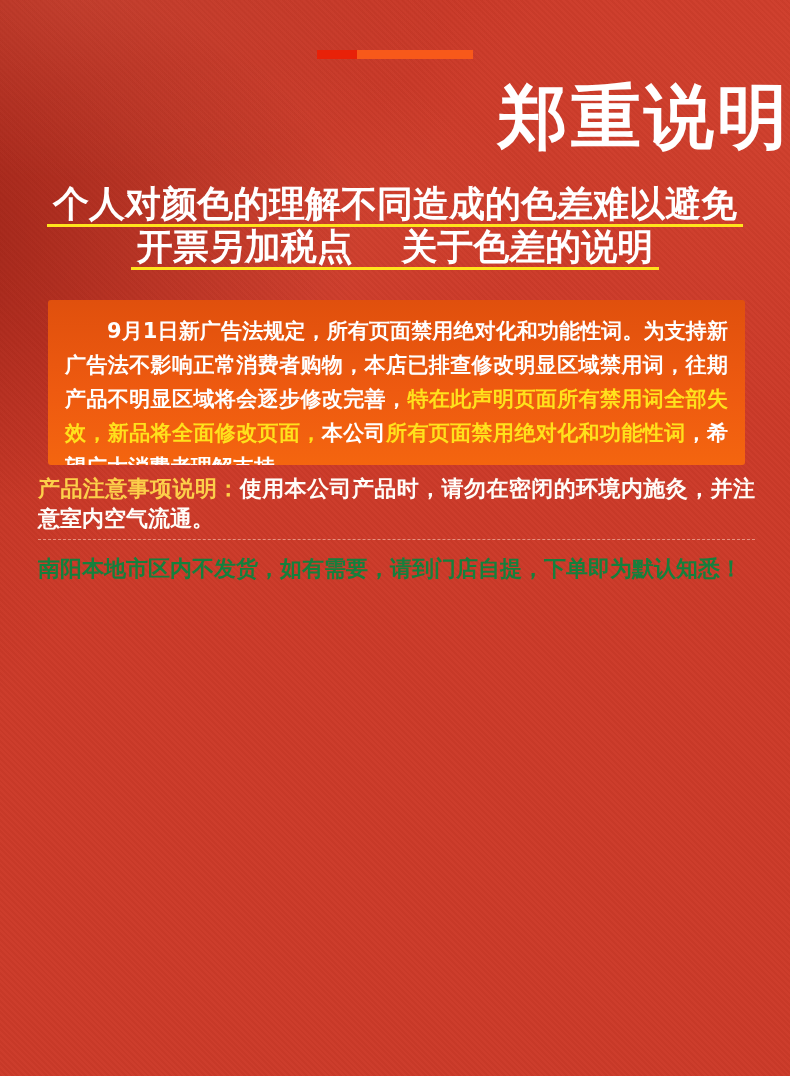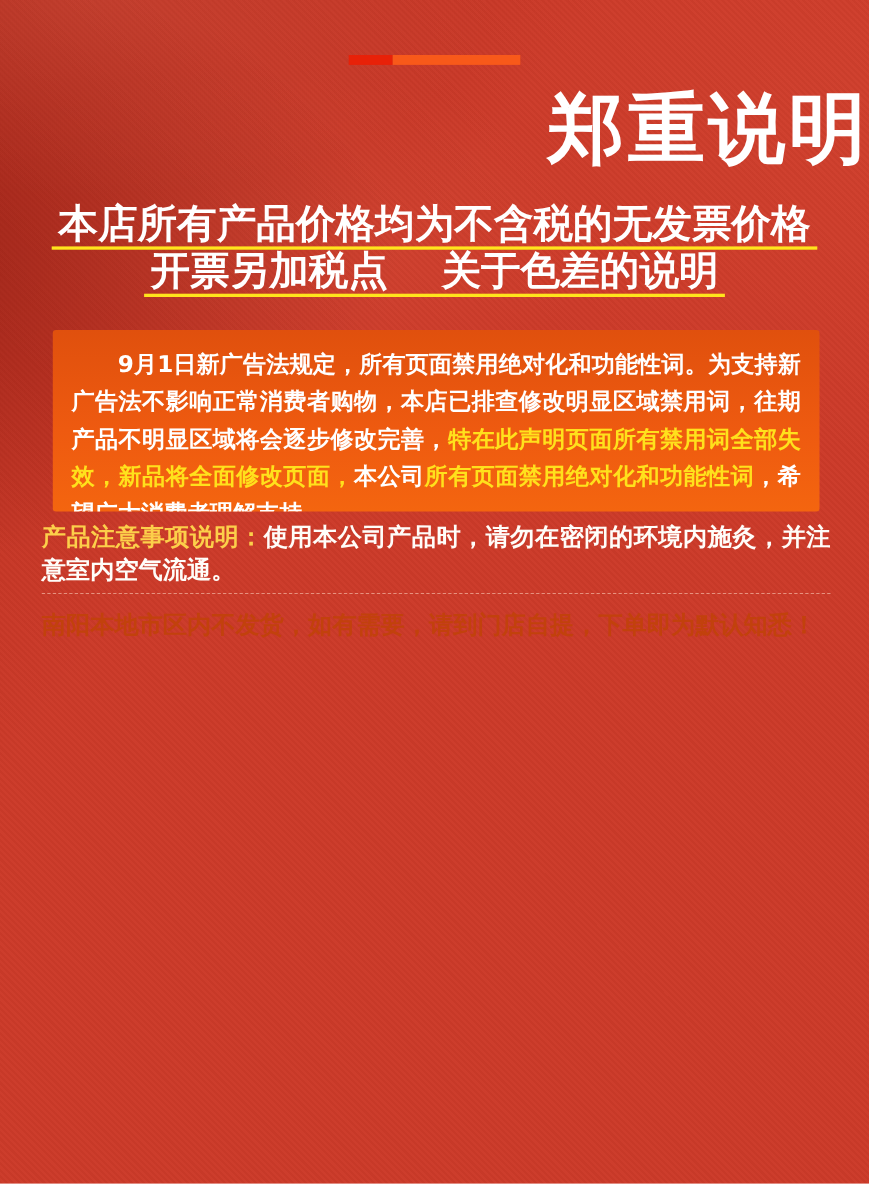--- a/index.html
+++ b/index.html
@@ -52,38 +52,38 @@
     position:absolute;left:38px;top:461px;width:717px;
   }
   .section{
     padding:13px 0 5px 0;
     border-bottom:1px dashed rgba(255,216,196,0.55);
     font-size:22px;line-height:30px;font-weight:bold;color:#fffdf9;
     text-align:justify;
   }
   .section .section-label{color:#fccf4a;}
   .footer-note{
-    padding-top:14px;font-size:22px;line-height:30px;font-weight:bold;color:#c2410c;
+    padding-top:14px;font-size:22px;line-height:30px;font-weight:bold;color:#15803d;
     white-space:nowrap;
   }
 </style>
 </head>
 <body>
 
 <div class="page-bg"></div>
 
 <div class="deco-bar">
   <div class="seg-red"></div>
   <div class="seg-orange"></div>
 </div>
 
 <h1 class="page-title">郑重说明</h1>
 
 <div class="subtitle">
-  <span class="sub-line">本店所有产品价格均为不含税的无发票价格</span><br>
+  <span class="sub-line">个人对颜色的理解不同造成的色差难以避免</span><br>
   <span class="sub-line">开票另加税点　 关于色差的说明</span>
 </div>
 
 <div class="notice-box">
   <p class="notice-text"><span>9月1日新广告法规定，所有页面禁用绝对化和功能性词。为支持新广告法不影响正常消费者购物，本店已排查修改明显区域禁用词，往期产品不明显区域将会逐步修改完善，</span><span class="hl">特在此声明页面所有禁用词全部失效，新品将全面修改页面，</span><span>本公司</span><span class="hl">所有页面禁用绝对化和功能性词</span><span>，希望广大消费者理解支持。</span></p>
 </div>
 
 <div class="sections">
 
   <div class="section">

